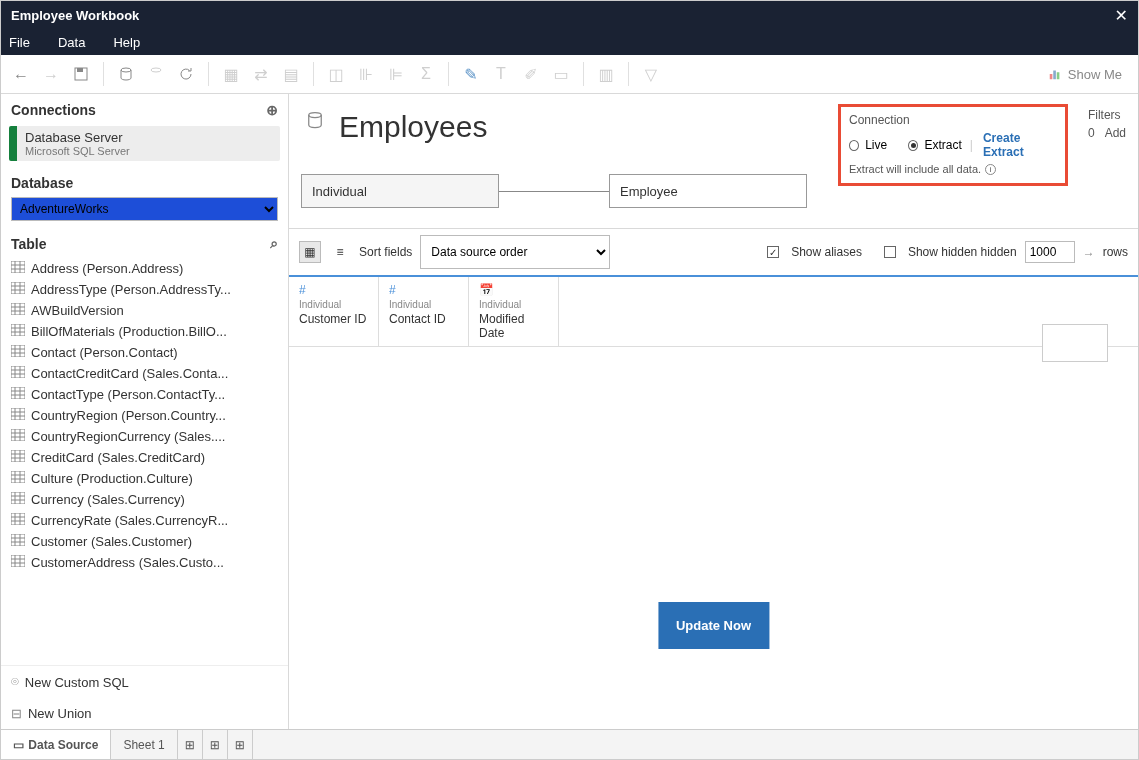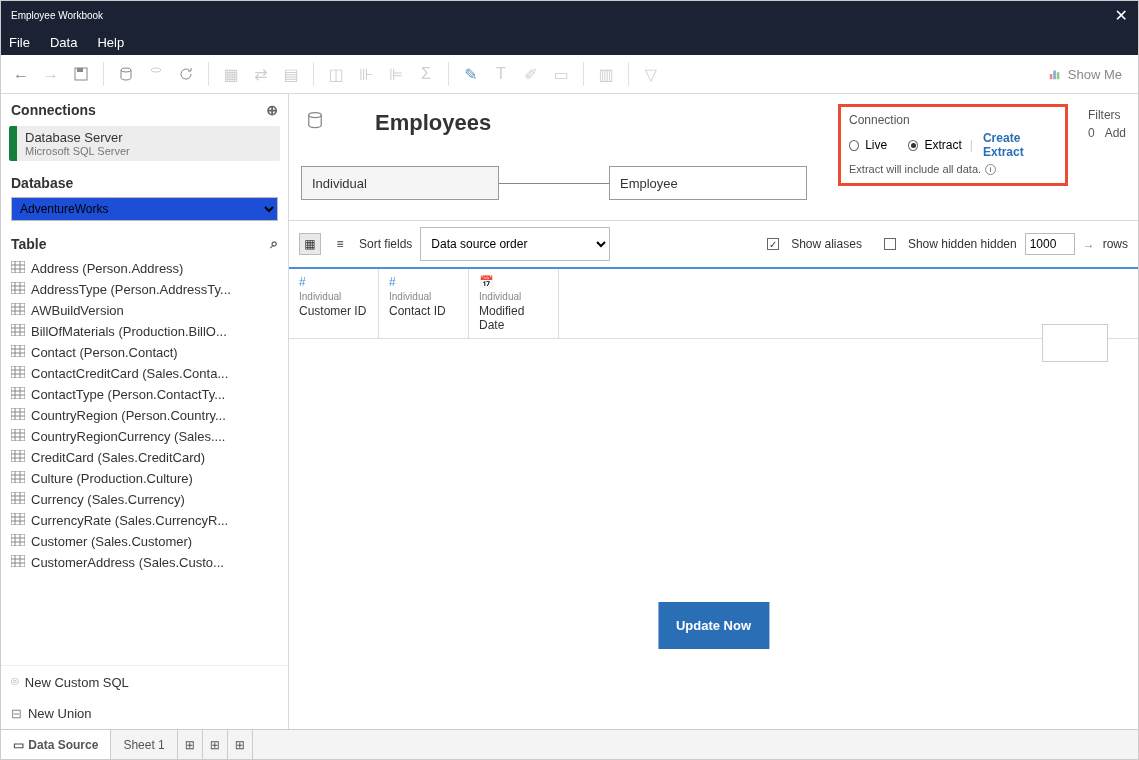--- a/index.html
+++ b/index.html
@@ -1,20 +1,20 @@
 <!DOCTYPE html>
 <html><head>
 <meta charset="utf-8">
 <style>
 * { box-sizing: border-box; margin: 0; padding: 0; font-family: -apple-system, BlinkMacSystemFont, "Segoe UI", Arial, sans-serif; }
 body { width: 1139px; height: 760px; background: #fff; overflow: hidden; position: relative; border: 1px solid #ccc;}
 .titlebar { background: #1a2233; color: #fff; height: 28px; display: flex; align-items: center; padding: 0 10px; justify-content: space-between;}
-.titlebar .title { font-weight: 400; font-size: 10px; }
+.titlebar .title { font-weight: 700; font-size: 13px; }
 .titlebar .close-icon { font-size: 16px; cursor: pointer; }
-.menubar { background: #1a2233; color: #fff; height: 26px; display: flex; align-items: center; padding: 0 8px; gap: 20px; font-size: 13px;}
+.menubar { background: #1a2233; color: #fff; height: 26px; display: flex; align-items: center; padding: 0 8px; gap: 28px; font-size: 13px;}
 .menubar span { cursor: pointer; }
 .toolbar { height: 39px; border-bottom: 1px solid #d9d9d9; display: flex; align-items: center; padding: 0 6px; gap: 2px; background:#fff;}
 .toolbar-sep { width: 1px; height: 24px; background: #e0e0e0; margin: 0 6px; }
 .tbtn { width: 28px; height: 28px; display:flex; align-items:center; justify-content:center; color:#888; border-radius:2px; cursor:pointer;}
 .tbtn.disabled { color:#cfcfcf; }
 .tbtn svg { width:16px;height:16px; }
 .showme { margin-left:auto; display:flex; align-items:center; gap:6px; color:#888; font-size:13px; padding-right:10px;}
 .main { display:flex; height: calc(100% - 28px - 26px - 39px - 30px); }
 .sidebar { width: 288px; border-right:1px solid #d9d9d9; display:flex; flex-direction:column; background:#fff;}
 .section-header { display:flex; justify-content:space-between; align-items:center; padding:8px 10px 6px 10px; font-weight:700; font-size:14px; color:#333;}
@@ -25,21 +25,21 @@
 .db-select { margin:0 10px 10px 10px; width:calc(100% - 20px); height:24px; font-size:12px; border:1px solid #bbb; background:#1d4ed8; padding:0 4px;}
 .table-list { flex:1; overflow-y:auto; padding:0 10px;}
 .table-row { display:flex; align-items:center; gap:6px; padding:3px 0; font-size:13px; color:#333; cursor:pointer;}
 .table-row .table-icon { color:#888; flex-shrink:0;}
 .table-row span { white-space:nowrap; overflow:hidden; text-overflow:ellipsis;}
 .bottom-actions { border-top:1px solid #eee; }
 .bottom-actions .table-row { padding:8px 10px;}
 .canvas { flex:1; display:flex; flex-direction:column; position:relative;}
 .canvas-header { padding:16px 16px 0 16px; display:flex; align-items:flex-start;}
 .ds-icon { width:24px; margin-right:10px; color:#888; font-size:20px;}
-.ds-title { font-size:22px; font-weight:700; color:#333;margin-left:36px;}
+.ds-title { font-size:30px; font-weight:400; color:#333;}
 .conn-panel { position:absolute; top:10px; right:70px; border:3px solid #e94b35; padding:6px 8px 8px 8px; width:230px;}
 .conn-panel .cp-title{font-size:12px;color:#555;margin-bottom:4px;}
 .conn-panel .cp-row{display:flex;align-items:center;gap:6px;font-size:12px;}
 .radio{width:11px;height:11px;border:1px solid #666;border-radius:50%;display:inline-flex;align-items:center;justify-content:center;}
 .radio.checked::after{content:"";width:5px;height:5px;background:#333;border-radius:50%;}
 .create-link{color:#2a6fb5;font-weight:600;margin-left:2px;font-size:12px;cursor:pointer;}
 .cp-sub{font-size:11px;color:#555;margin-top:4px;display:flex;align-items:center;gap:4px;}
 .filters-block{position:absolute;top:14px;right:12px;font-size:12px;color:#555;}
 .filters-block .f-label{display:block;}
 .filters-block .f-row{display:flex;gap:10px;margin-top:4px;}

